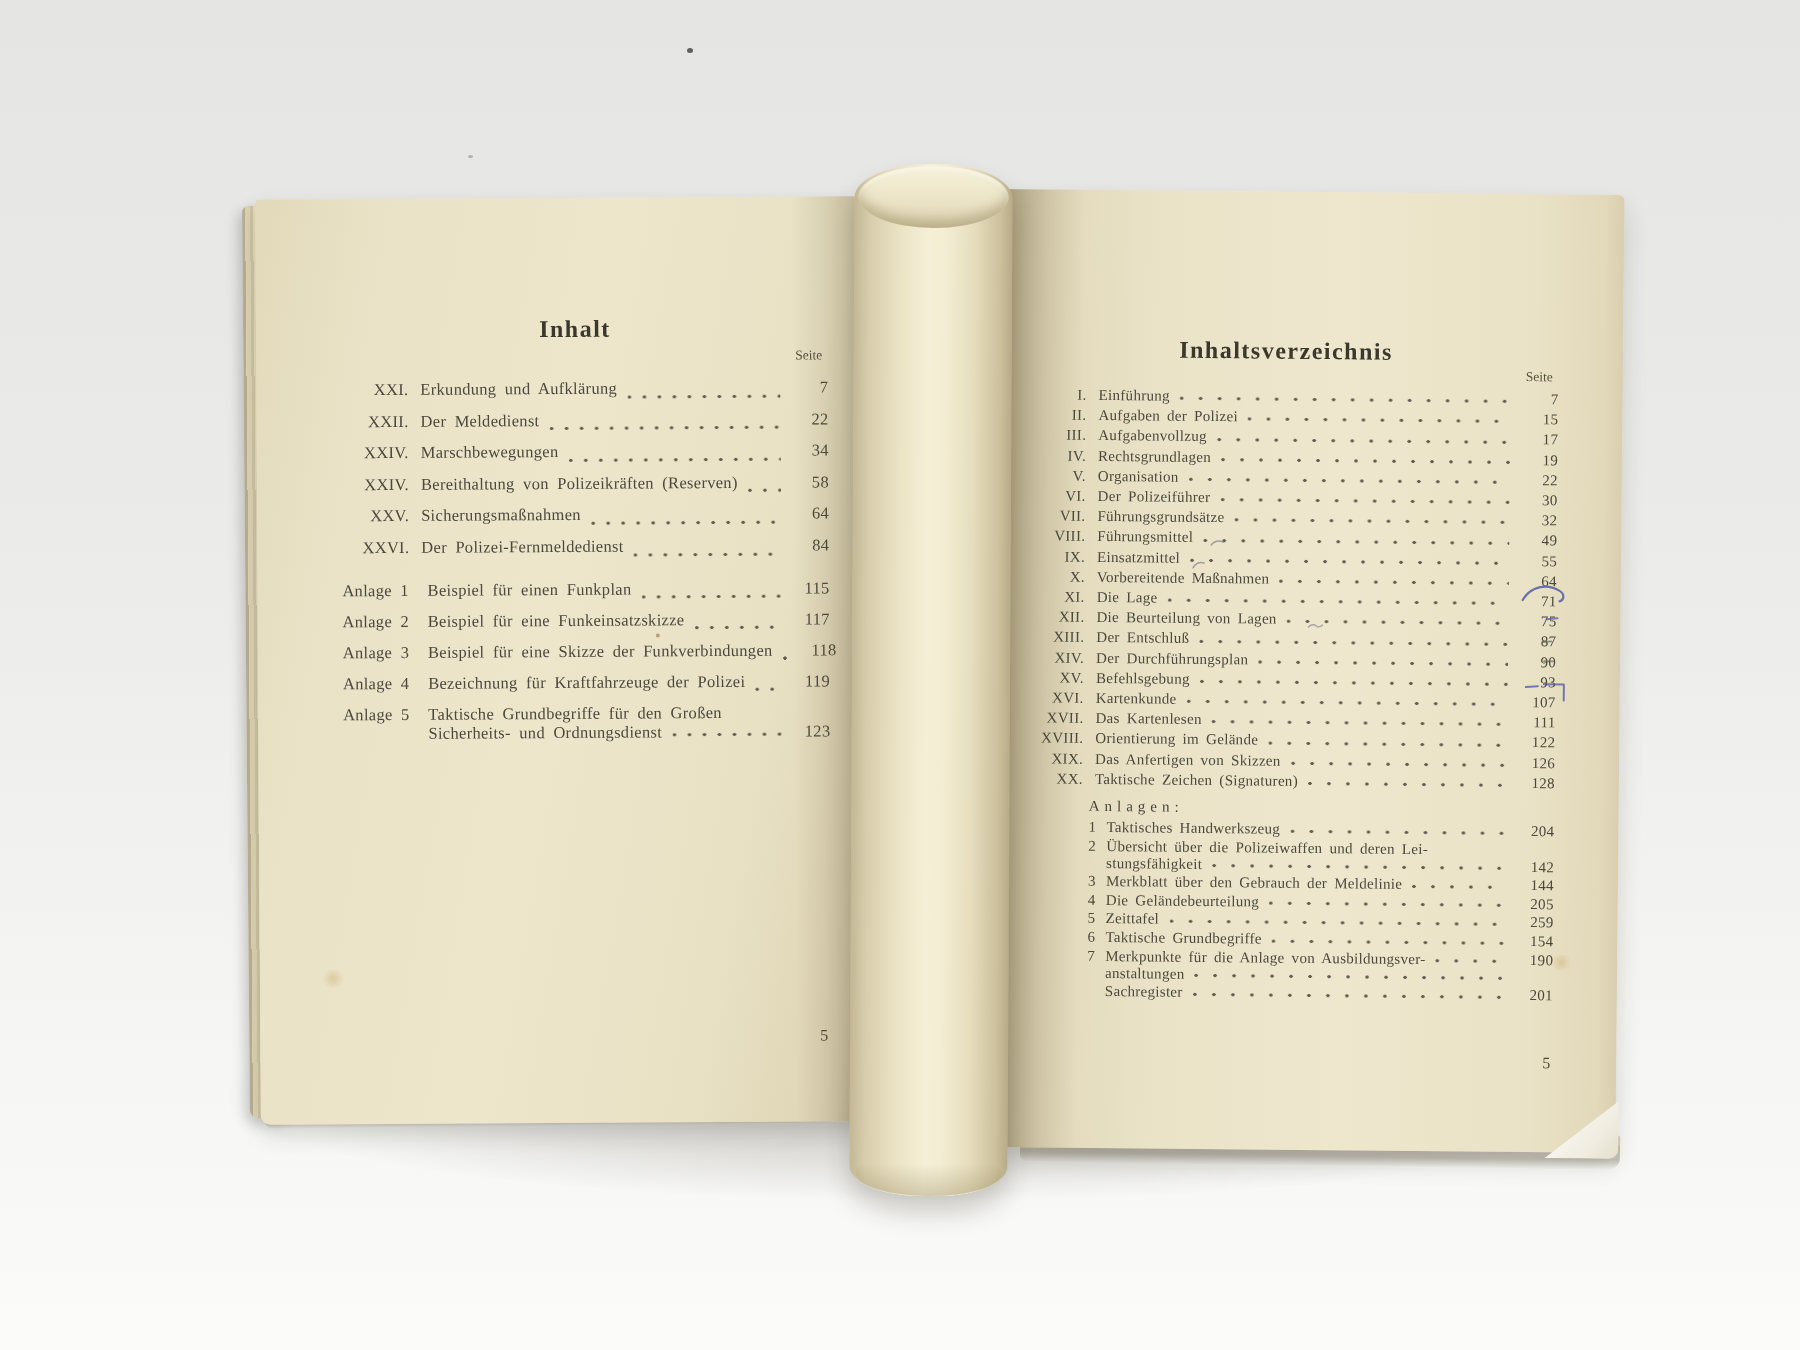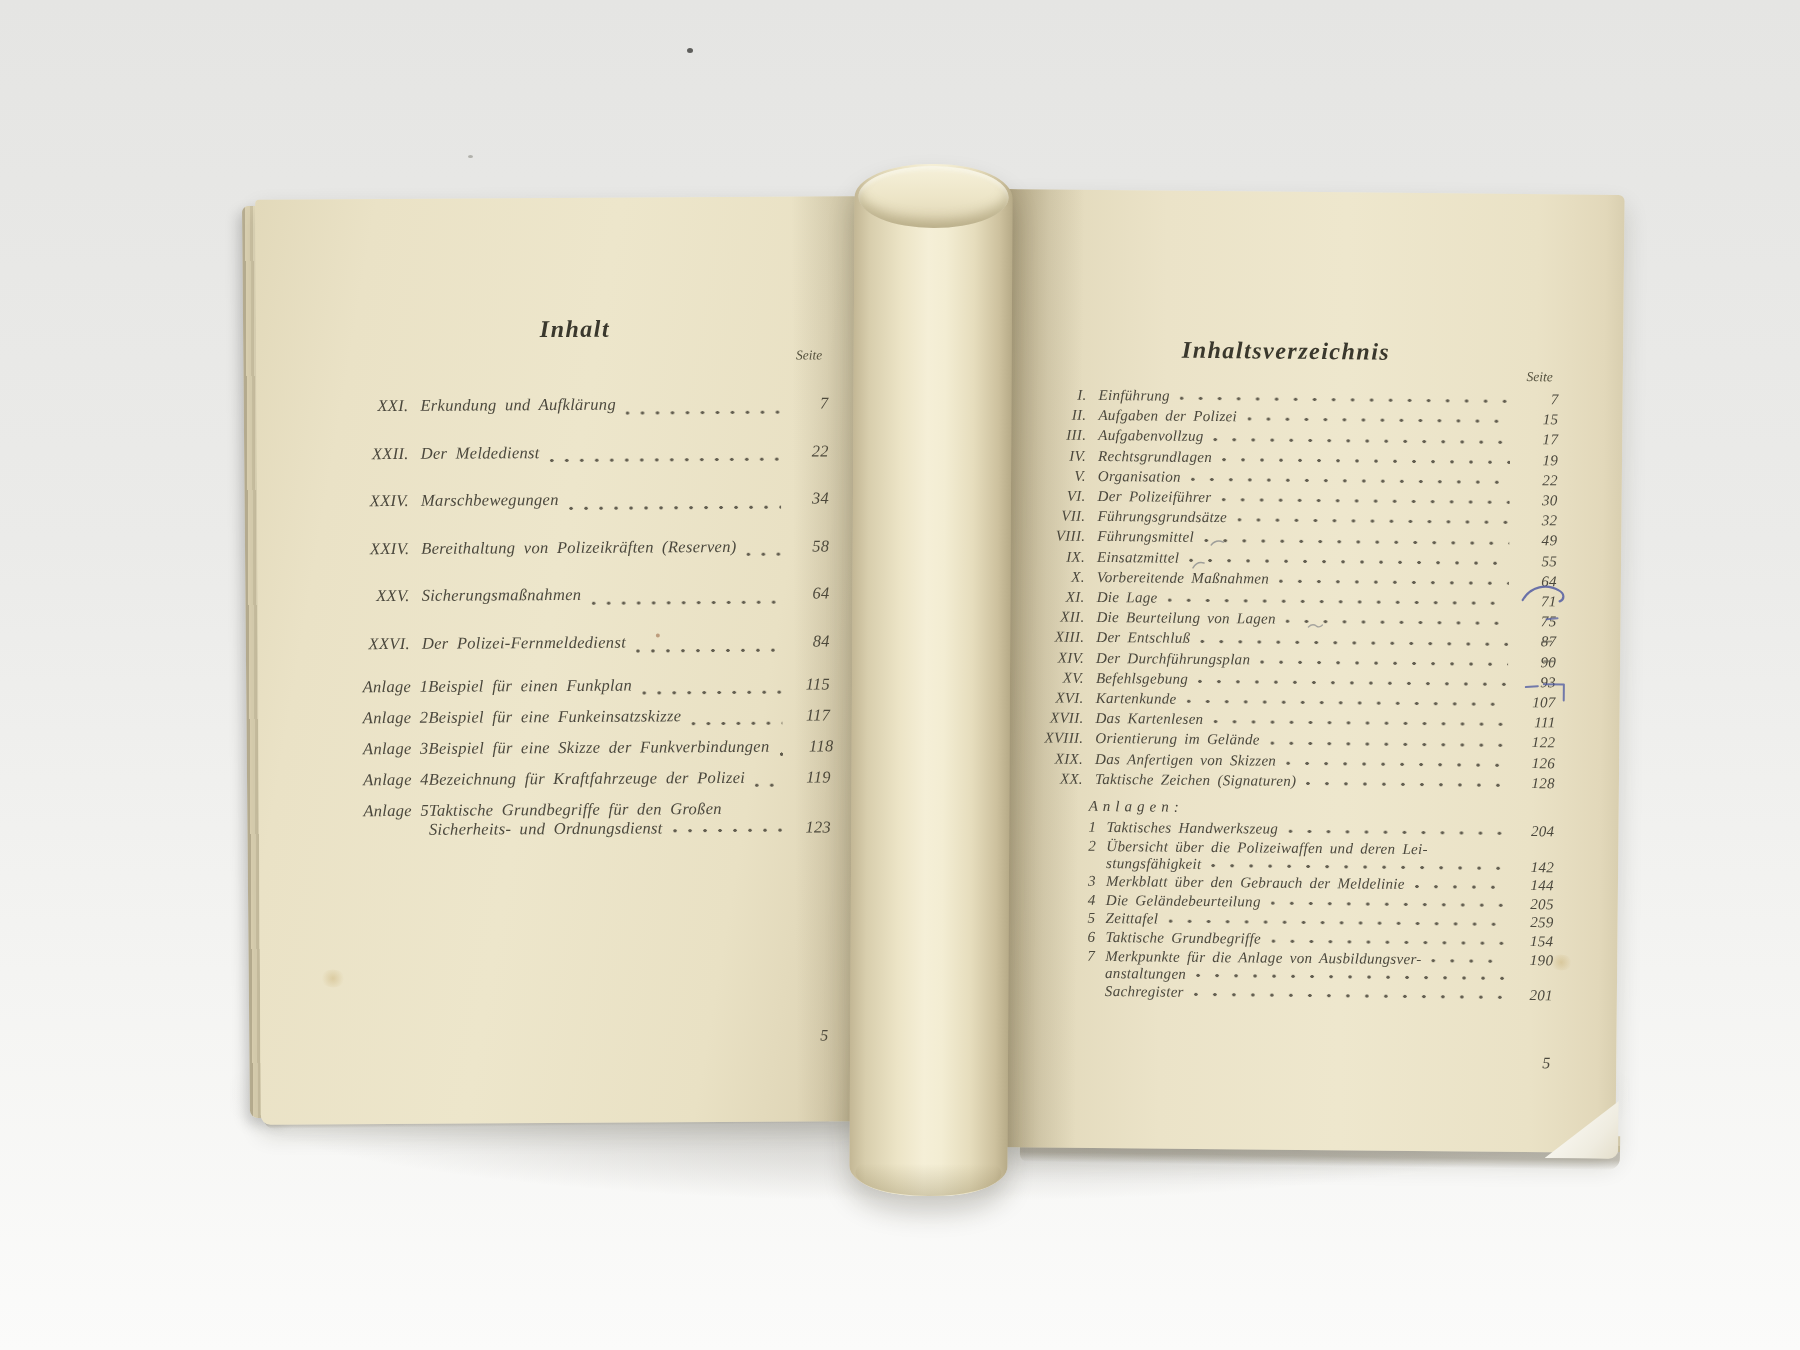--- a/index.html
+++ b/index.html
@@ -3,21 +3,21 @@
 <meta charset="utf-8">
 <style>
   html,body{margin:0;padding:0;}
   body{
     width:1800px;height:1350px;overflow:hidden;
     background:linear-gradient(180deg,#e5e5e3 0%,#ebebe9 40%,#f4f4f2 72%,#fbfbfa 100%);
     font-family:"Liberation Serif","DejaVu Serif",serif;
     color:#4b483d;
     position:relative;
   }
-  .scene{position:absolute;inset:0;font-style:italic;}
+  .scene{position:absolute;inset:0;}
   .speck{position:absolute;border-radius:50%;}
   .s1{left:687px;top:48px;width:6px;height:5px;background:#3c3c3a;opacity:.8;}
   .s2{left:468px;top:155px;width:5px;height:3px;background:#8d8d85;opacity:.6;}
 
   .book-shadow{position:absolute;left:230px;top:1010px;width:1400px;height:190px;
     background:radial-gradient(ellipse at 50% 45%,rgba(60,55,40,.28) 0%,rgba(60,55,40,.12) 45%,rgba(60,55,40,0) 72%);
     z-index:0;}
 
   
   .left-edges{position:absolute;left:246px;top:206px;width:36px;height:912px;z-index:1;
@@ -82,24 +82,24 @@
   .row{display:flex;align-items:baseline;letter-spacing:.3px;}
   .num{flex:none;text-align:right;padding-right:12px;white-space:pre;}
   .label{flex:none;white-space:nowrap;}
   .dots{flex:1 1 auto;min-width:6px;align-self:flex-end;height:5px;margin:0 2px 5px 10px;
     background-image:radial-gradient(circle at 2px 2.5px,rgba(74,70,58,.85) 1.5px,rgba(74,70,58,0) 1.9px);
     background-repeat:repeat-x;}
   .pg{flex:none;width:46px;text-align:right;}
 
   .lp-body .rows{font-size:16.5px;word-spacing:4px;}
   .lp-body .rows.main .row{line-height:31.6px;}
-  .lp-body .rows.main .num{width:86px;margin-top:16px;}
+  .lp-body .rows.main .num{width:86px;}
   .lp-body .rows.anl{margin-top:11px;}
   .lp-body .rows.anl .row{line-height:31.2px;}
-  .lp-body .rows.anl .num{width:104px;text-align:right;padding-right:0;}
+  .lp-body .rows.anl .num{width:104px;text-align:center;padding-right:0;}
   .lp-body .rows.anl .row.cont{line-height:20px;margin-top:-7px;}
   .lp-body .dots{background-size:15px 5px;}
 
   .rp-body .rows{font-size:15px;word-spacing:3px;}
   .rp-body .rows.main .row{line-height:20.2px;}
   .rp-body .rows.main .num{width:74px;}
   .anl-heading{margin:9px 0 3px 80px;font-size:15px;letter-spacing:5px;color:#47443a;}
   .rp-body .rows.anl2{padding-left:80px;}
   .rp-body .rows.anl2 .row{line-height:18.6px;}
   .rp-body .rows.anl2 .num{width:18px;text-align:left;padding-right:0;}

